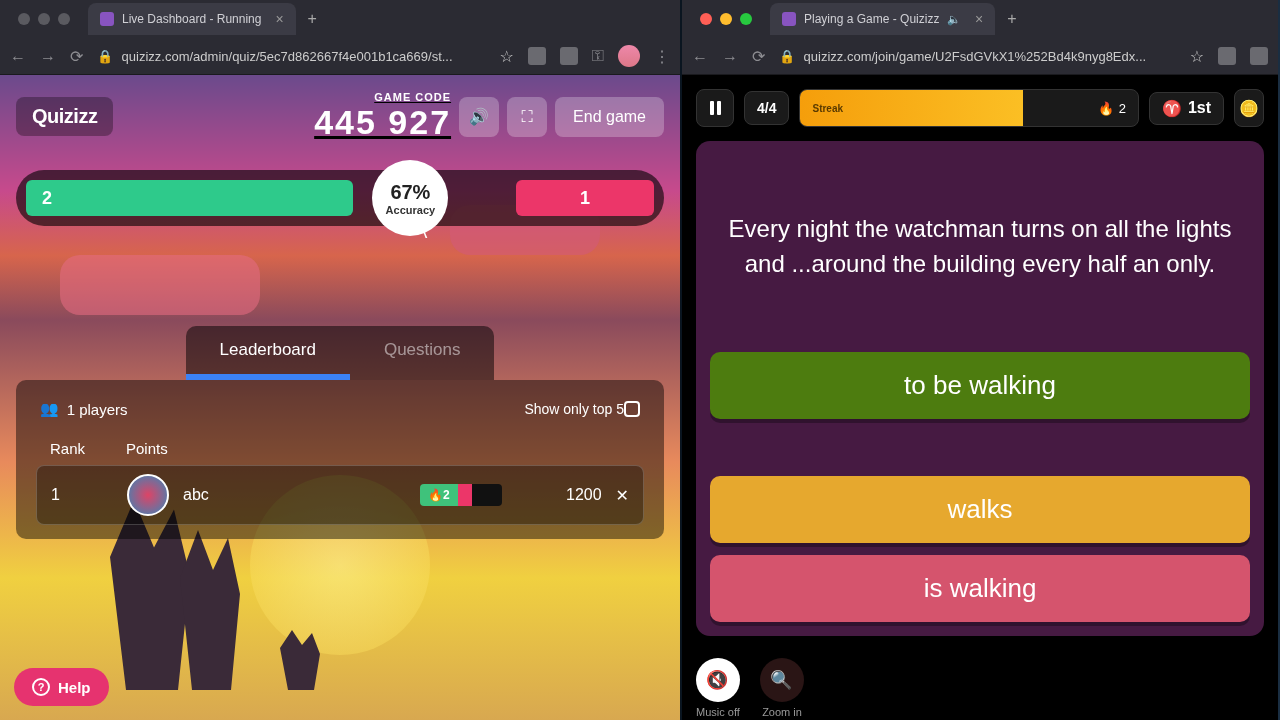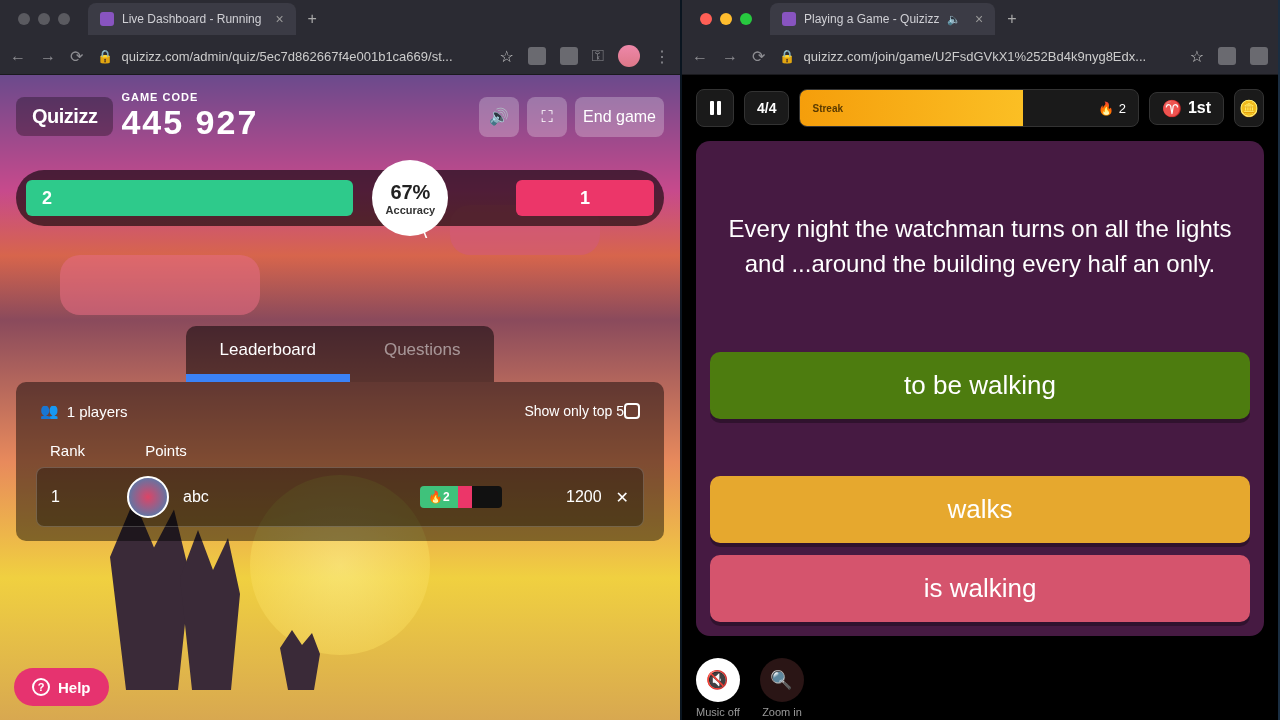--- a/index.html
+++ b/index.html
@@ -117,41 +117,42 @@
   padding: 8px 16px;
 }
 .logo-text {
   color: #fff;
   font-weight: 800;
   font-size: 20px;
   letter-spacing: -0.5px;
 }
 .code-block {
   flex: 1;
-  text-align: left;
+  text-align: right;
+  text-decoration: underline;
 }
 .code-label { color: #fff; font-size: 11px; letter-spacing: 1px; font-weight: 600; }
 .code-value { color: #fff; font-size: 34px; font-weight: 800; letter-spacing: 2px; }
 .hdr-btn {
   background: rgba(255,255,255,0.25);
   border: none;
   border-radius: 8px;
   width: 40px;
   height: 40px;
   color: #fff;
   font-size: 16px;
   display: flex;
   align-items: center;
   justify-content: center;
 }
 .end-game {
   background: rgba(255,255,255,0.25);
   border: none;
   border-radius: 8px;
-  padding: 0 8px;
+  padding: 0 18px;
   height: 40px;
   color: #fff;
   font-size: 16px;
   font-weight: 500;
 }
 
 .accuracy-bar-wrap {
   margin-top: 28px;
   background: rgba(0,0,0,0.6);
   border-radius: 30px;
@@ -191,21 +192,21 @@
   border-radius: 10px 10px 0 0;
   display: flex;
 }
 .dash-tab {
   padding: 14px 34px;
   color: rgba(255,255,255,0.5);
   font-size: 17px;
 }
 .dash-tab.active {
   color: #fff;
-  border-bottom: 8px solid #3b82f6;
+  border-bottom: 6px solid #3b82f6;
 }
 
 .board-panel {
   background: rgba(0,0,0,0.45);
   border-radius: 10px;
   padding: 14px 20px;
   margin-top: 0;
 }
 .board-top {
   display: flex;
@@ -219,21 +220,21 @@
 .show-top { display: flex; gap: 0; align-items: center; font-size: 14px; }
 .checkbox { width: 16px; height: 16px; border: 2px solid #fff; border-radius: 4px; }
 .board-headers {
   display: flex;
   color: #fff;
   font-size: 15px;
   padding: 8px 14px;
 }
 .col-rank { width: 76px; }
 .col-name { flex: 1; }
-.col-points { width: 80px; text-align: center; }
+.col-points { width: 80px; text-align: left; }
 .board-row {
   background: rgba(0,0,0,0.35);
   border: 1px solid rgba(255,255,255,0.2);
   border-radius: 8px;
   display: flex;
   align-items: center;
   padding: 8px 14px;
   color: #fff;
 }
 .player-avatar { width: 42px; height: 42px; border-radius: 50%; border: 2px solid #fff; background: radial-gradient(#d46, #38b); margin-right: 14px; }

